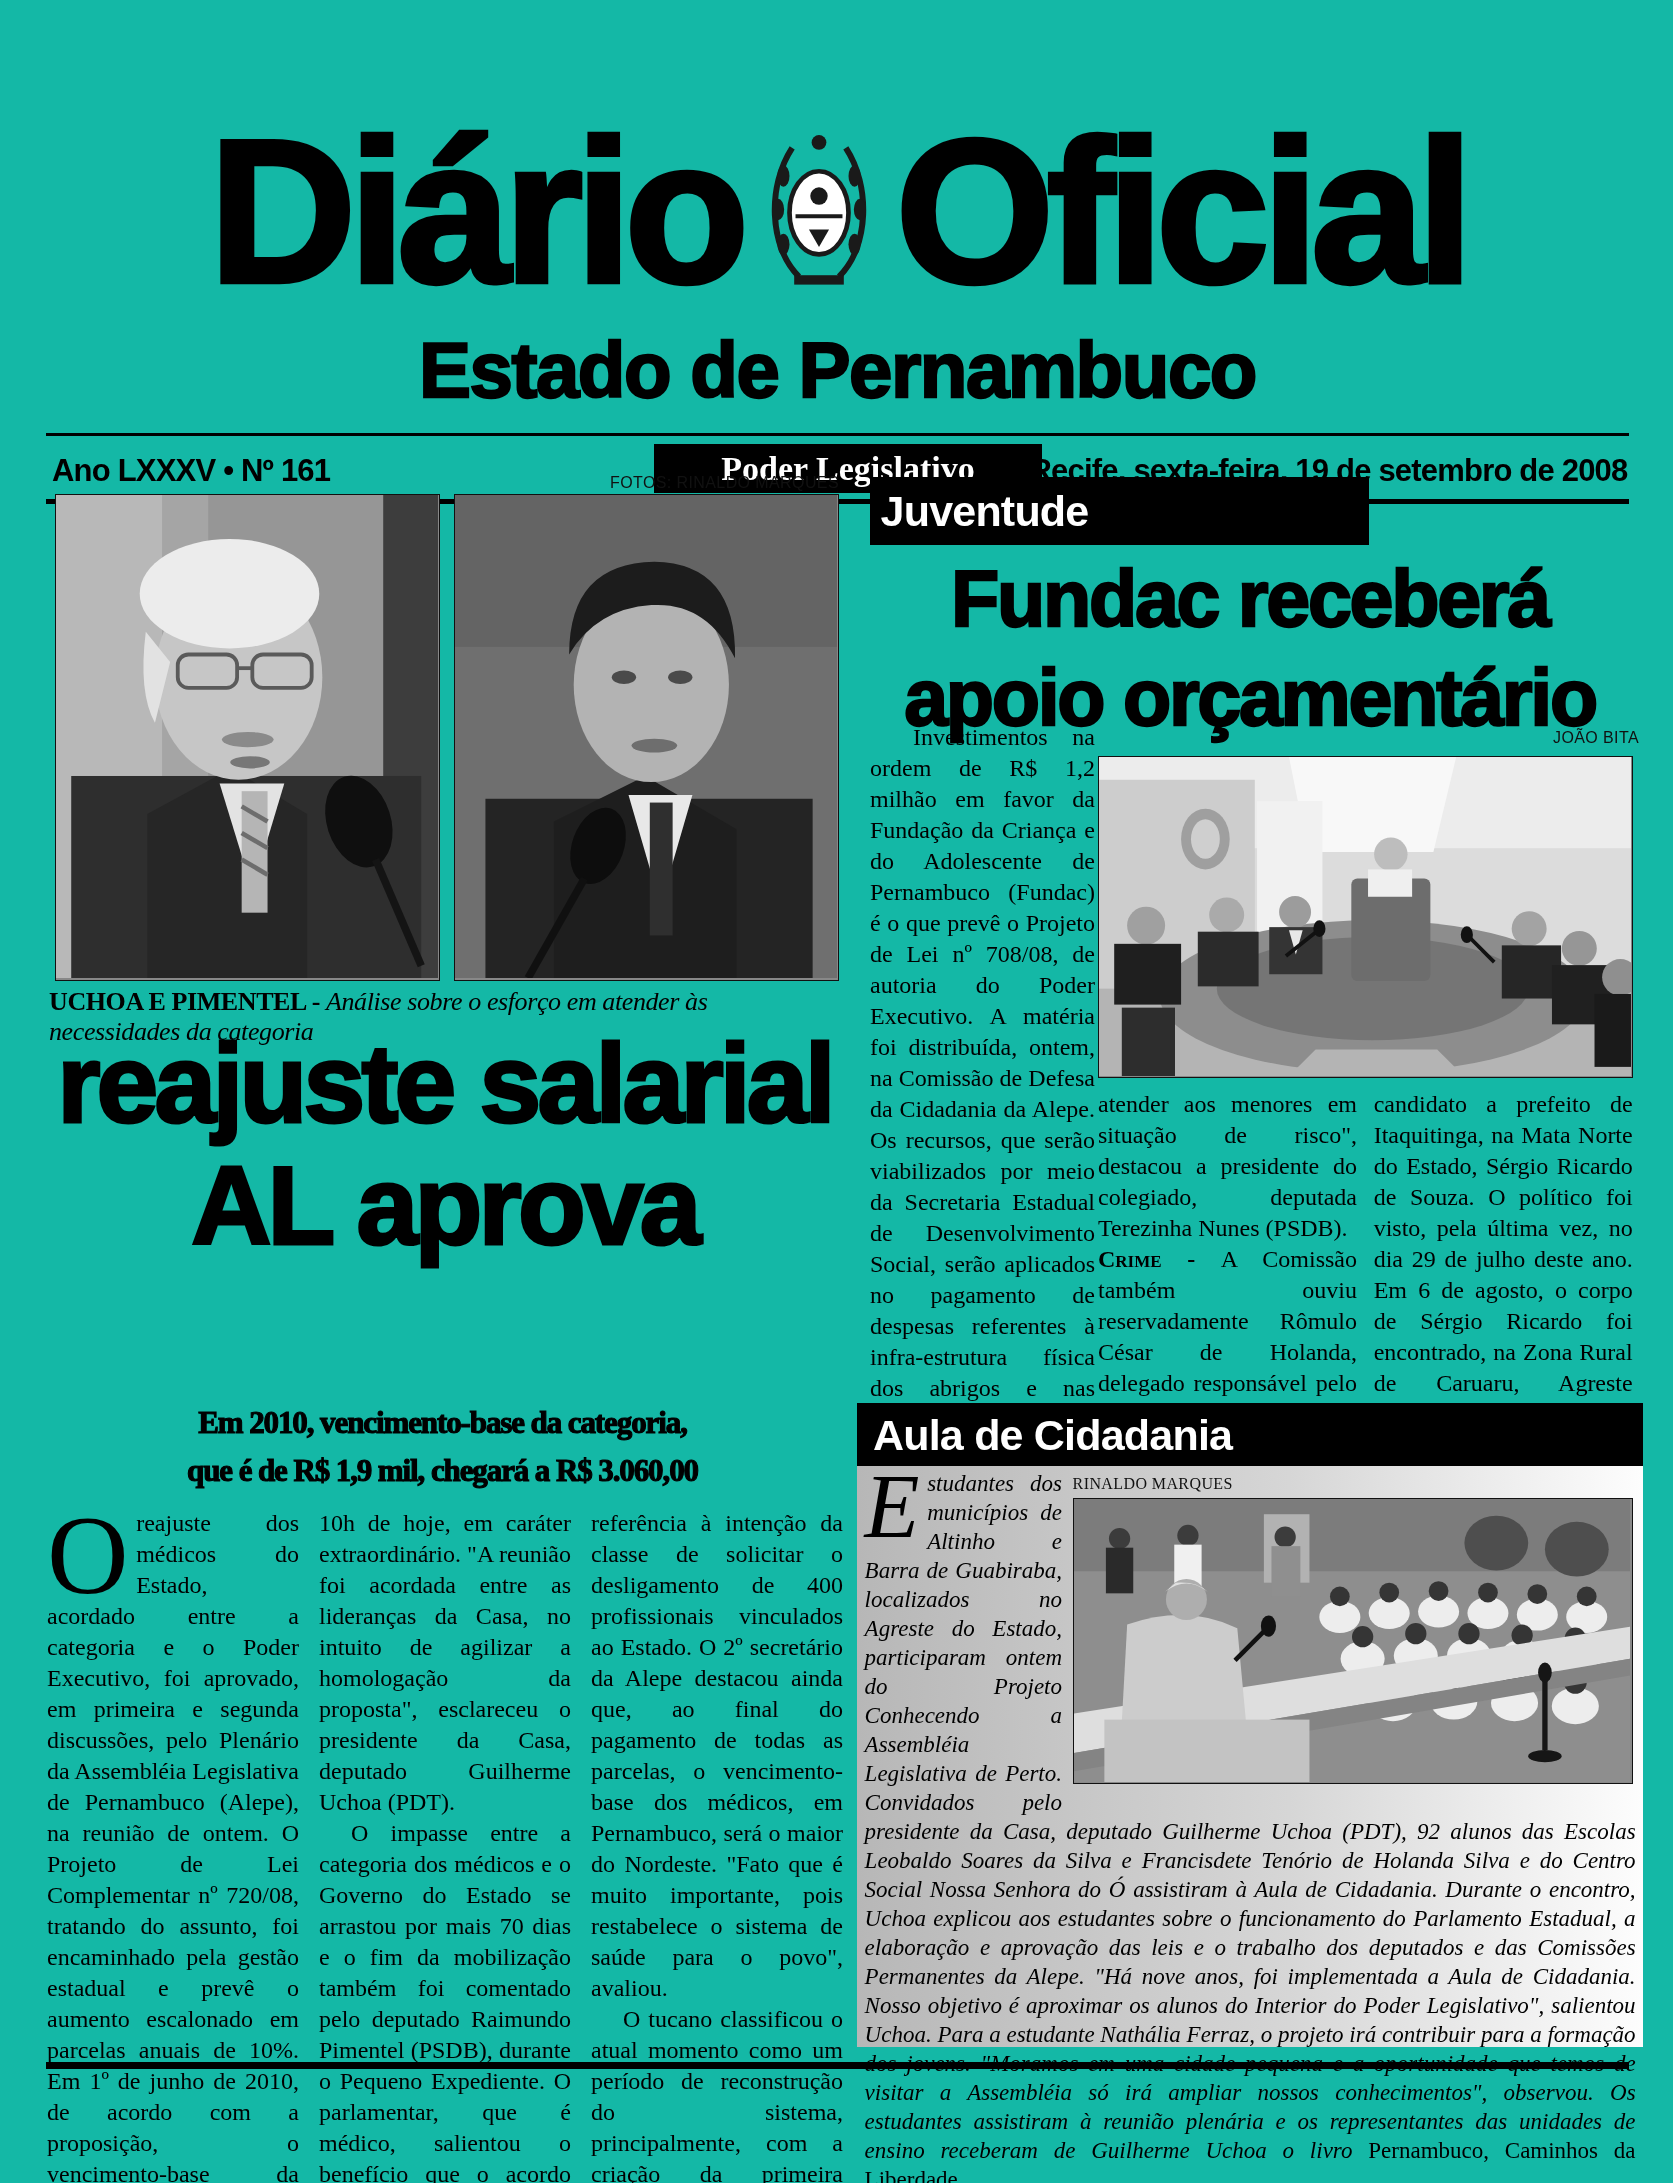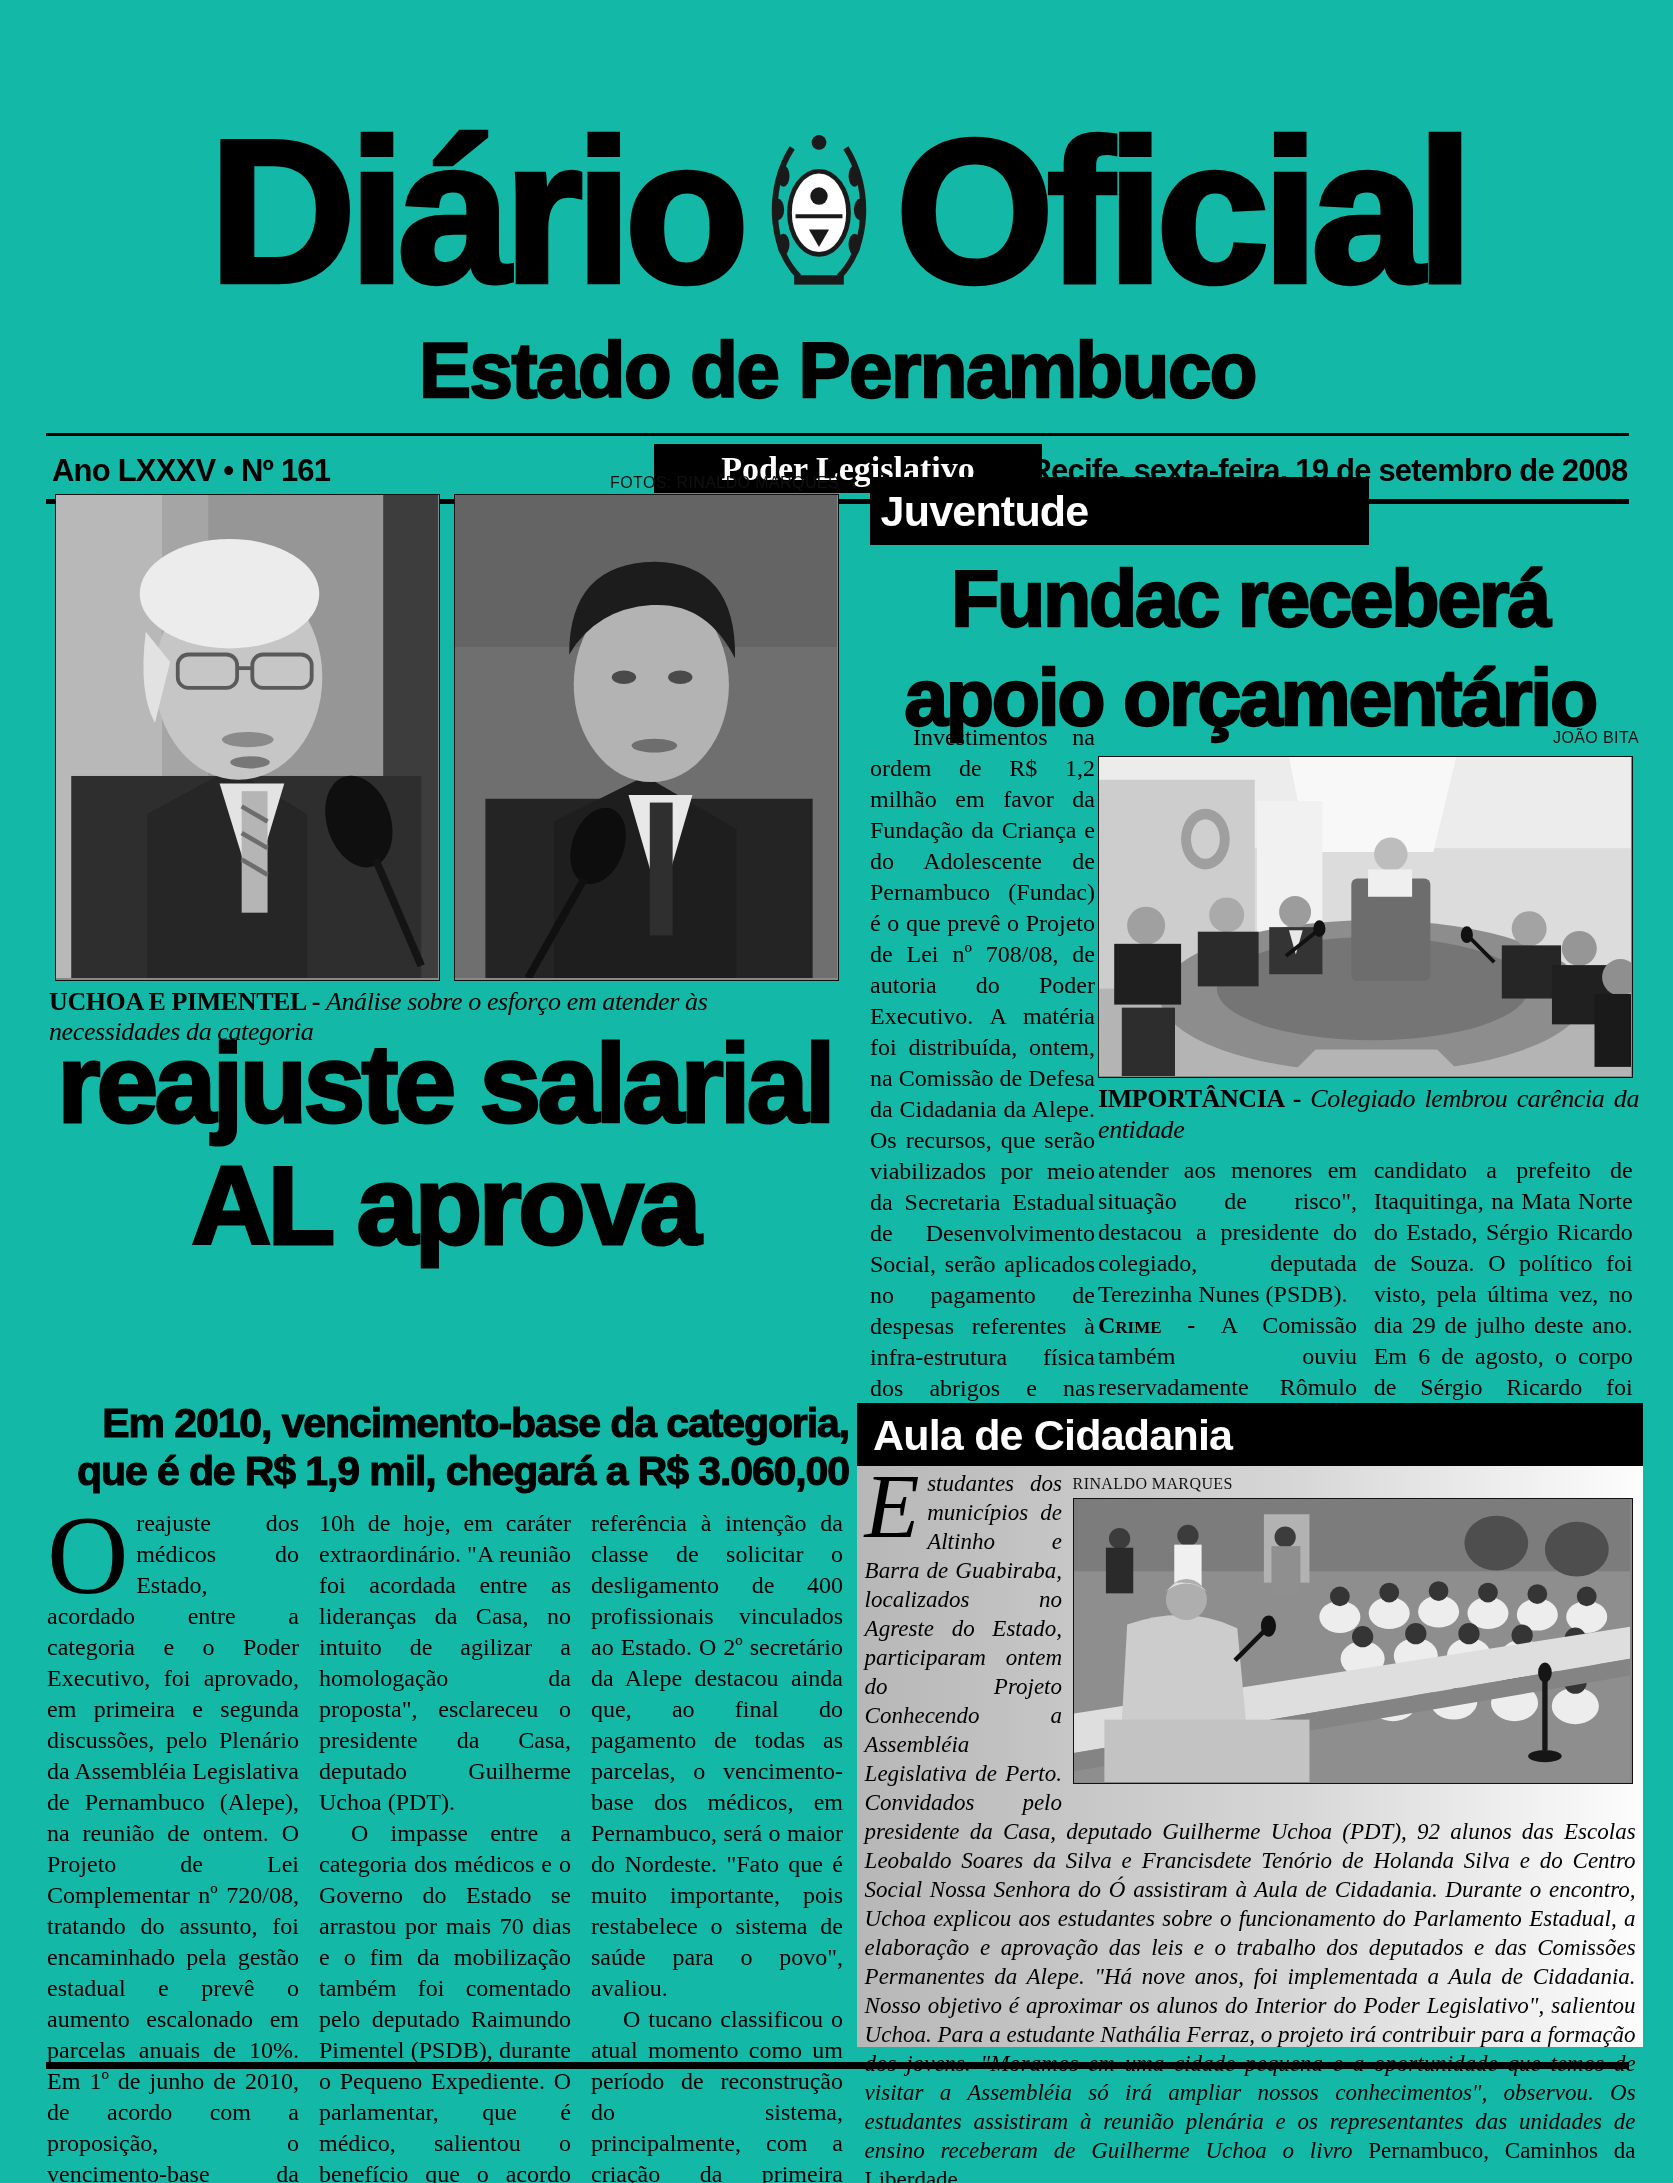--- a/index.html
+++ b/index.html
@@ -28,22 +28,22 @@
 
   
   #fotos-credit{top:474px;left:46px;width:793px;text-align:right;}
   #photo-uchoa{top:494px;left:55px;width:385px;height:487px;}
   #photo-pimentel{top:494px;left:454px;width:385px;height:487px;}
   #caption-uchoa{top:987px;left:49px;width:794px;font-size:26px;letter-spacing:-0.4px;}
   .cap-lead{font-weight:bold;}
   .cap-text{font-style:italic;}
   #medicos-headline{top:1023px;left:40px;width:809px;text-align:center;font-family:"Liberation Sans",sans-serif;
         font-weight:bold;font-size:111px;line-height:122px;letter-spacing:-3.8px;-webkit-text-stroke:3px #000;}
-  #medicos-subhead{top:1399px;left:36px;width:813px;text-align:right;font-family:Liberation Sans, sans-serif;
-        font-weight:bold;font-size:41px;line-height:48px;letter-spacing:-1.1px;-webkit-text-stroke:1.1px #000;}
+  #medicos-subhead{top:1399px;left:36px;width:813px;text-align:center;font-family:Liberation Serif, serif;
+        font-weight:bold;font-size:31px;line-height:48px;letter-spacing:-1.1px;-webkit-text-stroke:1.1px #000;}
 
   .bodytext{font-size:24px;line-height:31px;text-align:justify;}
   .bodytext p{margin:0;}
   .indent{text-indent:32px;}
   #medicos-cols{top:1508px;left:47px;width:797px;display:flex;gap:20px;}
   .mcol{width:252px;}
   .dropcap{float:left;font-size:113px;line-height:84px;padding:4.6px 7.6px 0 0;font-weight:normal;}
   .dropcap-i{float:left;font-size:90px;line-height:70px;padding:3px 7.6px 0 0;font-style:italic;}
 
   
@@ -230,23 +230,20 @@
           <circle cx="632" cy="252" r="23" fill="#969696"></circle>
           <rect x="596" y="274" width="80" height="78" fill="#202020"></rect>
           <circle cx="686" cy="290" r="24" fill="#8f8f8f"></circle>
           <rect x="652" y="312" width="48" height="96" fill="#1a1a1a"></rect>
           <line x1="246" y1="262" x2="286" y2="230" stroke="#111" stroke-width="5"></line>
           <ellipse cx="290" cy="226" rx="8" ry="11" fill="#111"></ellipse>
           <line x1="520" y1="270" x2="488" y2="238" stroke="#111" stroke-width="5"></line>
           <ellipse cx="484" cy="234" rx="8" ry="11" fill="#111"></ellipse>
           <rect x="30" y="330" width="70" height="90" fill="#2d2d2d"></rect>
         </svg>
-      </div>
-      <div id="caption-importancia">
-        <span class="cap-lead">IMPORTÂNCIA - </span><span class="cap-text">Colegiado lembrou carência da entidade</span>
       </div>
       <div id="fundac-twocol">
         <div class="fcol">
           <p>atender aos menores em situação de risco", destacou a presidente do colegiado, deputada Terezinha Nunes (PSDB).</p>
           <p><span class="crime-lead">Crime - </span><span>A Comissão também ouviu reservadamente Rômulo César de Holanda, delegado responsável pelo inquérito que apura o assassinato do então médico e</span></p>
         </div>
         <div class="fcol">
           <p>candidato a prefeito de Itaquitinga, na Mata Norte do Estado, Sérgio Ricardo de Souza. O político foi visto, pela última vez, no dia 29 de julho deste ano. Em 6 de agosto, o corpo de Sérgio Ricardo foi encontrado, na Zona Rural de Caruaru, Agreste pernambucano.</p>
         </div>
       </div>

